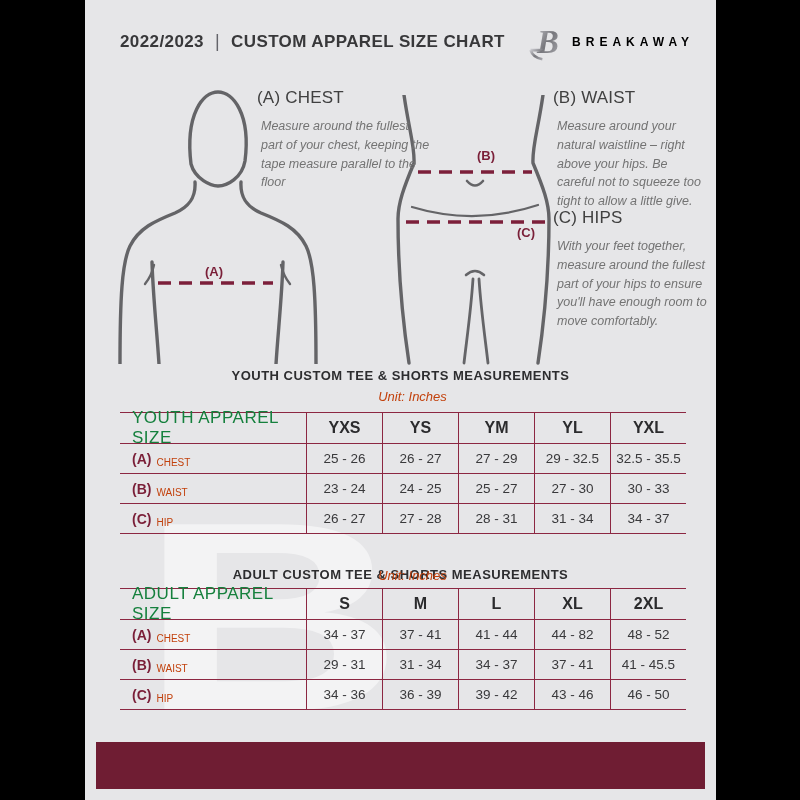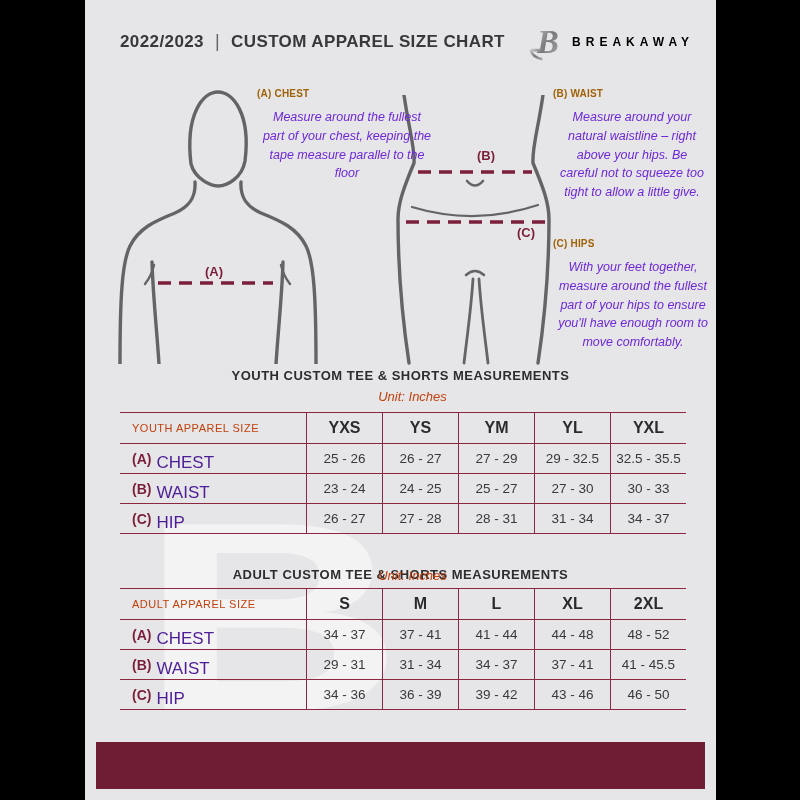--- a/index.html
+++ b/index.html
@@ -14,25 +14,25 @@
   .header{position:absolute;left:35px;right:22px;top:22px;height:40px;z-index:2;
     display:flex;justify-content:space-between;align-items:center;}
   .title-group{display:flex;align-items:flex-start;gap:11px;color:#38383A;font-weight:bold;
     font-size:17px;letter-spacing:.4px;white-space:nowrap;}
   .hdr-divider{font-weight:normal;color:#64646a;font-size:18px;position:relative;top:-1px;}
   .logo{display:flex;align-items:center;gap:9px;}
   .wordmark{font-size:12px;font-weight:bold;letter-spacing:5px;color:#000000;}
 
   
   .instr{position:absolute;z-index:2;}
-  .instr .instr-h{font-size:10px;font-weight:bold;letter-spacing:.2px;color:#a16207;margin:0 0 9px 0;}
-  .instr .instr-p{font-style:italic;font-size:12.5px;line-height:1.5;color:#6d28d9;margin:4px;text-align:center;}
+  .instr .instr-h{font-size:17px;font-weight:normal;letter-spacing:.2px;color:#404040;margin:0 0 9px 0;}
+  .instr .instr-p{font-style:italic;font-size:12.5px;line-height:1.5;color:#737373;margin:4px;}
   .instr-chest{left:172px;top:88px;width:180px;}
   .instr-waist{left:468px;top:88px;width:158px;}
-  .instr-hips{left:468px;top:238px;width:160px;}
+  .instr-hips{left:468px;top:208px;width:160px;}
 
   
   .fig{position:absolute;z-index:1;}
   .fig-upper{left:30px;top:86px;}
   .fig-lower{left:305px;top:95px;}
   .marker{position:absolute;z-index:2;font-weight:bold;font-size:13px;color:#7A1F38;}
   .marker-a{left:120px;top:264px;}
   .marker-b{left:392px;top:148px;}
   .marker-c{left:432px;top:225px;}
 
@@ -45,23 +45,23 @@
   .adult-title{top:547px;margin-top:20px;} .adult-unit{top:568px;}
 
   
   .size-table{position:absolute;left:35px;width:566px;z-index:2;border-top:1.5px solid #8C2742;}
   .youth-table{top:412px;} .adult-table{top:588px;}
   .trow{display:grid;grid-template-columns:186px 76px 76px 76px 76px 76px;border-bottom:1.5px solid #8C2742;}
   .tcell{display:flex;align-items:center;justify-content:center;height:29px;
     font-size:13.5px;color:#39393B;}
   .tcell + .tcell{border-left:1.5px solid #8C2742;}
   .thead .tcell{height:30px;font-weight:bold;font-size:16px;color:#2B2B2D;}
-  .thead .tcell.lab{font-weight:normal;font-size:11px;letter-spacing:.5px;color:#c2410c;}
+  .thead .tcell.lab{font-weight:normal;font-size:17px;letter-spacing:.5px;color:#15803d;}
   .tcell.lab{justify-content:flex-start;padding-left:12px;}
-  .row-name{font-size:17px;color:#4c1d95;margin-top:8px;}
+  .row-name{font-size:10px;color:#c2410c;margin-top:8px;}
   .pfx{color:#7A1F38;font-weight:bold;margin-right:5px;font-size:14px;}
 
   
   .footer{position:absolute;left:11px;top:742px;width:609px;height:47px;background:#6F1D33;z-index:2;}
 </style>
 </head>
 <body>
 
 <div class="canvas">
   <div class="page">
@@ -193,21 +193,21 @@
         <div class="tcell">2XL</div>
       </div>
       <div class="trow">
         <div class="tcell lab">
           <span class="pfx">(A)</span>
           <span class="row-name">CHEST</span>
         </div>
         <div class="tcell">34 - 37</div>
         <div class="tcell">37 - 41</div>
         <div class="tcell">41 - 44</div>
-        <div class="tcell">44 - 48</div>
+        <div class="tcell">44 - 82</div>
         <div class="tcell">48 - 52</div>
       </div>
       <div class="trow">
         <div class="tcell lab">
           <span class="pfx">(B)</span>
           <span class="row-name">WAIST</span>
         </div>
         <div class="tcell">29 - 31</div>
         <div class="tcell">31 - 34</div>
         <div class="tcell">34 - 37</div>

